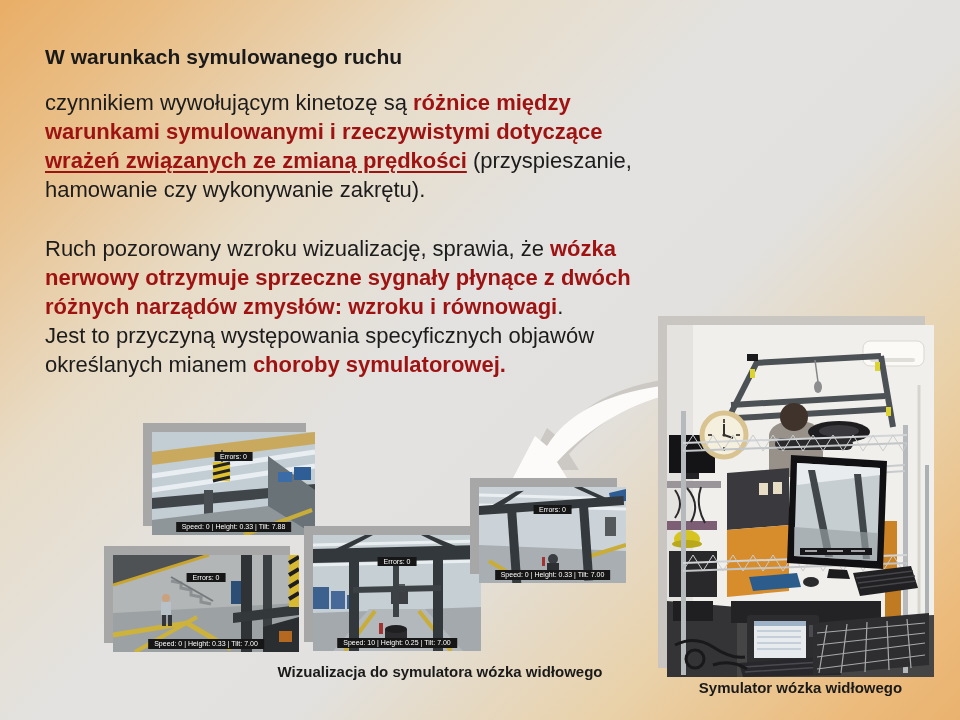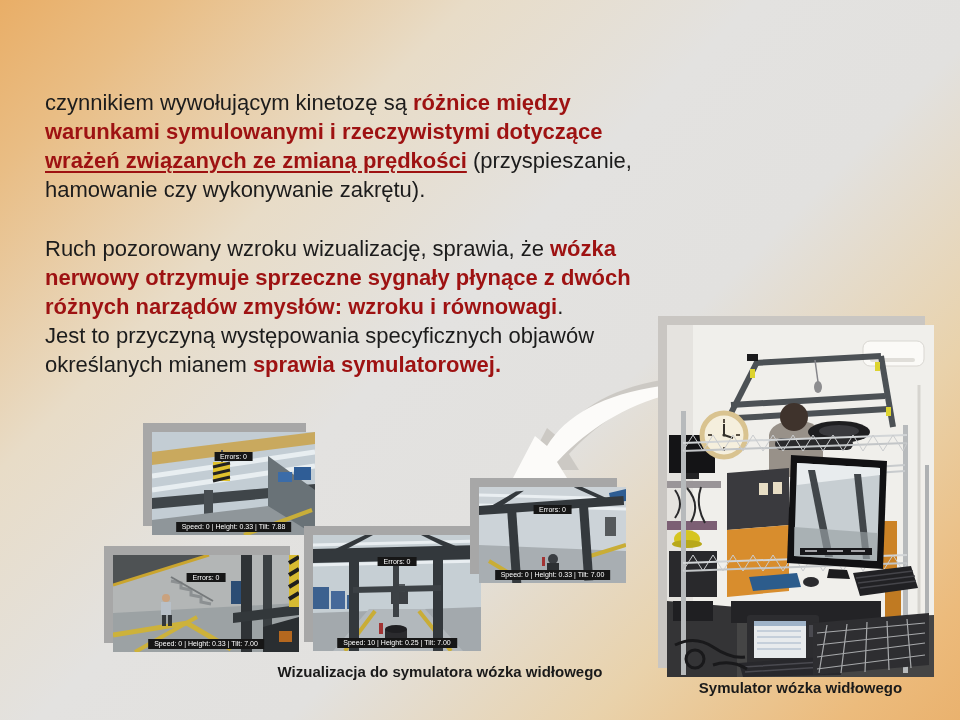--- a/index.html
+++ b/index.html
@@ -36,24 +36,25 @@
   #photo{left:667px;top:325px;width:267px;height:352px;}
   
   #arrow{left:503px;top:380px;width:160px;height:105px;}
   #arrow svg{filter:drop-shadow(12px -8px 0 #ccc9c4);}
 </style>
 </head>
 <body>
 
 <div id="slide">
 
+  <div class="abs title">W warunkach symulowanego ruchu</div>
 
   <div class="abs para p1"><span>czynnikiem wywołującym kinetozę są </span><span class="tr">różnice między warunkami symulowanymi i rzeczywistymi dotyczące </span><span class="tr tu">wrażeń związanych ze zmianą prędkości</span><span> (przyspieszanie, hamowanie czy wykonywanie zakrętu).</span></div>
 
-  <div class="abs para p2"><span>Ruch pozorowany wzroku wizualizację, sprawia, że </span><span class="tr">wózka nerwowy otrzymuje sprzeczne sygnały płynące z dwóch różnych narządów zmysłów: wzroku i równowagi</span><span>.</span><br><span>Jest to przyczyną występowania specyficznych objawów określanych mianem </span><span class="tr">sprawia symulatorowej.</span></div>
+  <div class="abs para p2"><span>Ruch pozorowany wzroku wizualizację, sprawia, że </span><span class="tr">wózka nerwowy otrzymuje sprzeczne sygnały płynące z dwóch różnych narządów zmysłów: wzroku i równowagi</span><span>.</span><br><span>Jest to przyczyną występowania specyficznych objawów określanych mianem </span><span class="tr">choroby symulatorowej.</span></div>
 
   <div class="abs" id="arrow">
     <svg viewBox="0 0 160 105">
       <path d="M158,6 C100,14 62,36 44,66 L32,56 L10,98 L64,98 L54,82 C78,56 112,30 160,16 Z" fill="#fcfbf9"></path>
     </svg>
   </div>
 
   <div class="pic" id="viz1">
     <div class="shadow"></div>
     <div class="frame">

